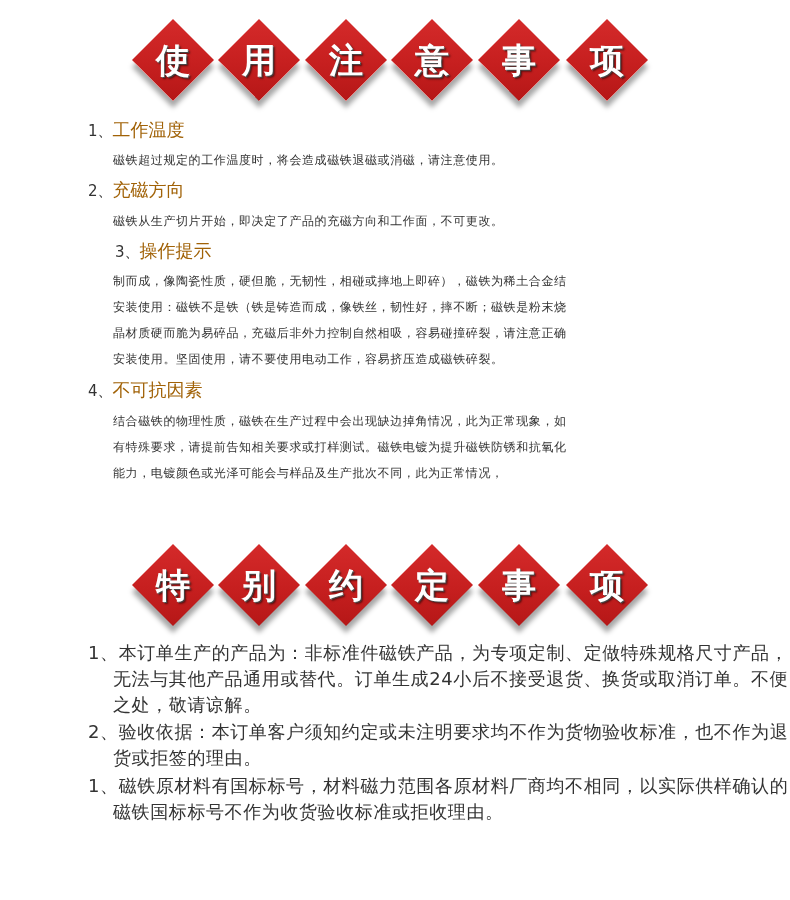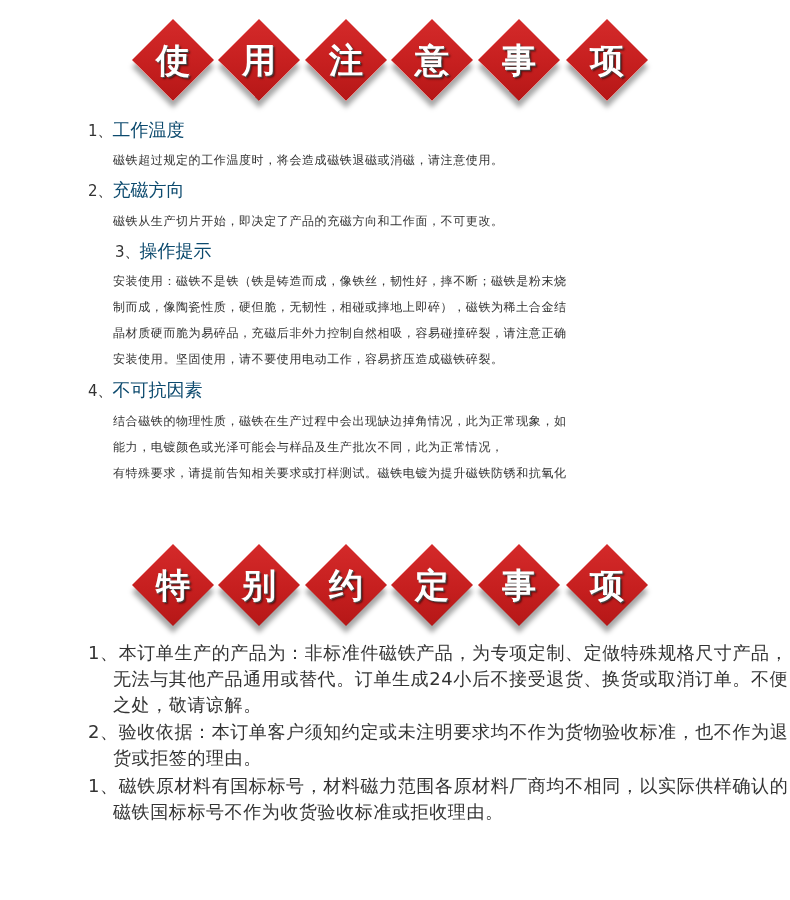--- a/index.html
+++ b/index.html
@@ -23,21 +23,21 @@
     line-height: 84px; text-align: center;
     font-size: 34px; font-weight: bold; color: #ffffff;
     text-shadow: 2px 2px 2px rgba(0,0,0,0.55), 1px 1px 0 #8a8a8a;
   }
   .section { position: absolute; left: 0; width: 790px; }
   .item-head {
     position: absolute; left: 88px; height: 26px; line-height: 26px;
     white-space: nowrap;
   }
   .item-num { font-size: 15px; color: #333333; }
-  .item-title { font-size: 18px; color: #0c4a6e; }
+  .item-title { font-size: 18px; color: #a16207; }
   .item-body {
     position: absolute; left: 113px; width: 590px;
     font-size: 12px; line-height: 26px; color: #333333; letter-spacing: 0.6px;
   }
   .body-line { display: block; white-space: nowrap; height: 26px; }
   .rule-row {
     position: absolute; left: 88px; width: 620px;
     font-size: 18px; line-height: 26px; color: #333333; letter-spacing: 0.6px;
   }
   .rule-line { display: block; white-space: nowrap; height: 26px; }
@@ -85,33 +85,33 @@
     <span class="item-num">2、</span><span class="item-title">充磁方向</span>
   </div>
   <div class="item-body" style="top:208px;">
     <span class="body-line">磁铁从生产切片开始，即决定了产品的充磁方向和工作面，不可更改。</span>
   </div>
 
   <div class="item-head" style="top:238px;margin-left:27px;">
     <span class="item-num">3、</span><span class="item-title">操作提示</span>
   </div>
   <div class="item-body" style="top:268px;">
+    <span class="body-line">制而成，像陶瓷性质，硬但脆，无韧性，相碰或摔地上即碎），磁铁为稀土合金结</span>
     <span class="body-line">安装使用：磁铁不是铁（铁是铸造而成，像铁丝，韧性好，摔不断；磁铁是粉末烧</span>
-    <span class="body-line">制而成，像陶瓷性质，硬但脆，无韧性，相碰或摔地上即碎），磁铁为稀土合金结</span>
     <span class="body-line">晶材质硬而脆为易碎品，充磁后非外力控制自然相吸，容易碰撞碎裂，请注意正确</span>
     <span class="body-line">安装使用。坚固使用，请不要使用电动工作，容易挤压造成磁铁碎裂。</span>
   </div>
 
   <div class="item-head" style="top:377px;">
     <span class="item-num">4、</span><span class="item-title">不可抗因素</span>
   </div>
   <div class="item-body" style="top:408px;">
     <span class="body-line">结合磁铁的物理性质，磁铁在生产过程中会出现缺边掉角情况，此为正常现象，如</span>
+    <span class="body-line">有特殊要求，请提前告知相关要求或打样测试。磁铁电镀为提升磁铁防锈和抗氧化</span>
     <span class="body-line">能力，电镀颜色或光泽可能会与样品及生产批次不同，此为正常情况，</span>
-    <span class="body-line">有特殊要求，请提前告知相关要求或打样测试。磁铁电镀为提升磁铁防锈和抗氧化</span>
   </div>
 </div>
 
 <div class="banner" style="top:543px;">
   <div class="diamond-wrap" style="left:131px;">
     <div class="diamond"></div>
     <div class="diamond-char">特</div>
   </div>
   <div class="diamond-wrap" style="left:217px;">
     <div class="diamond"></div>

